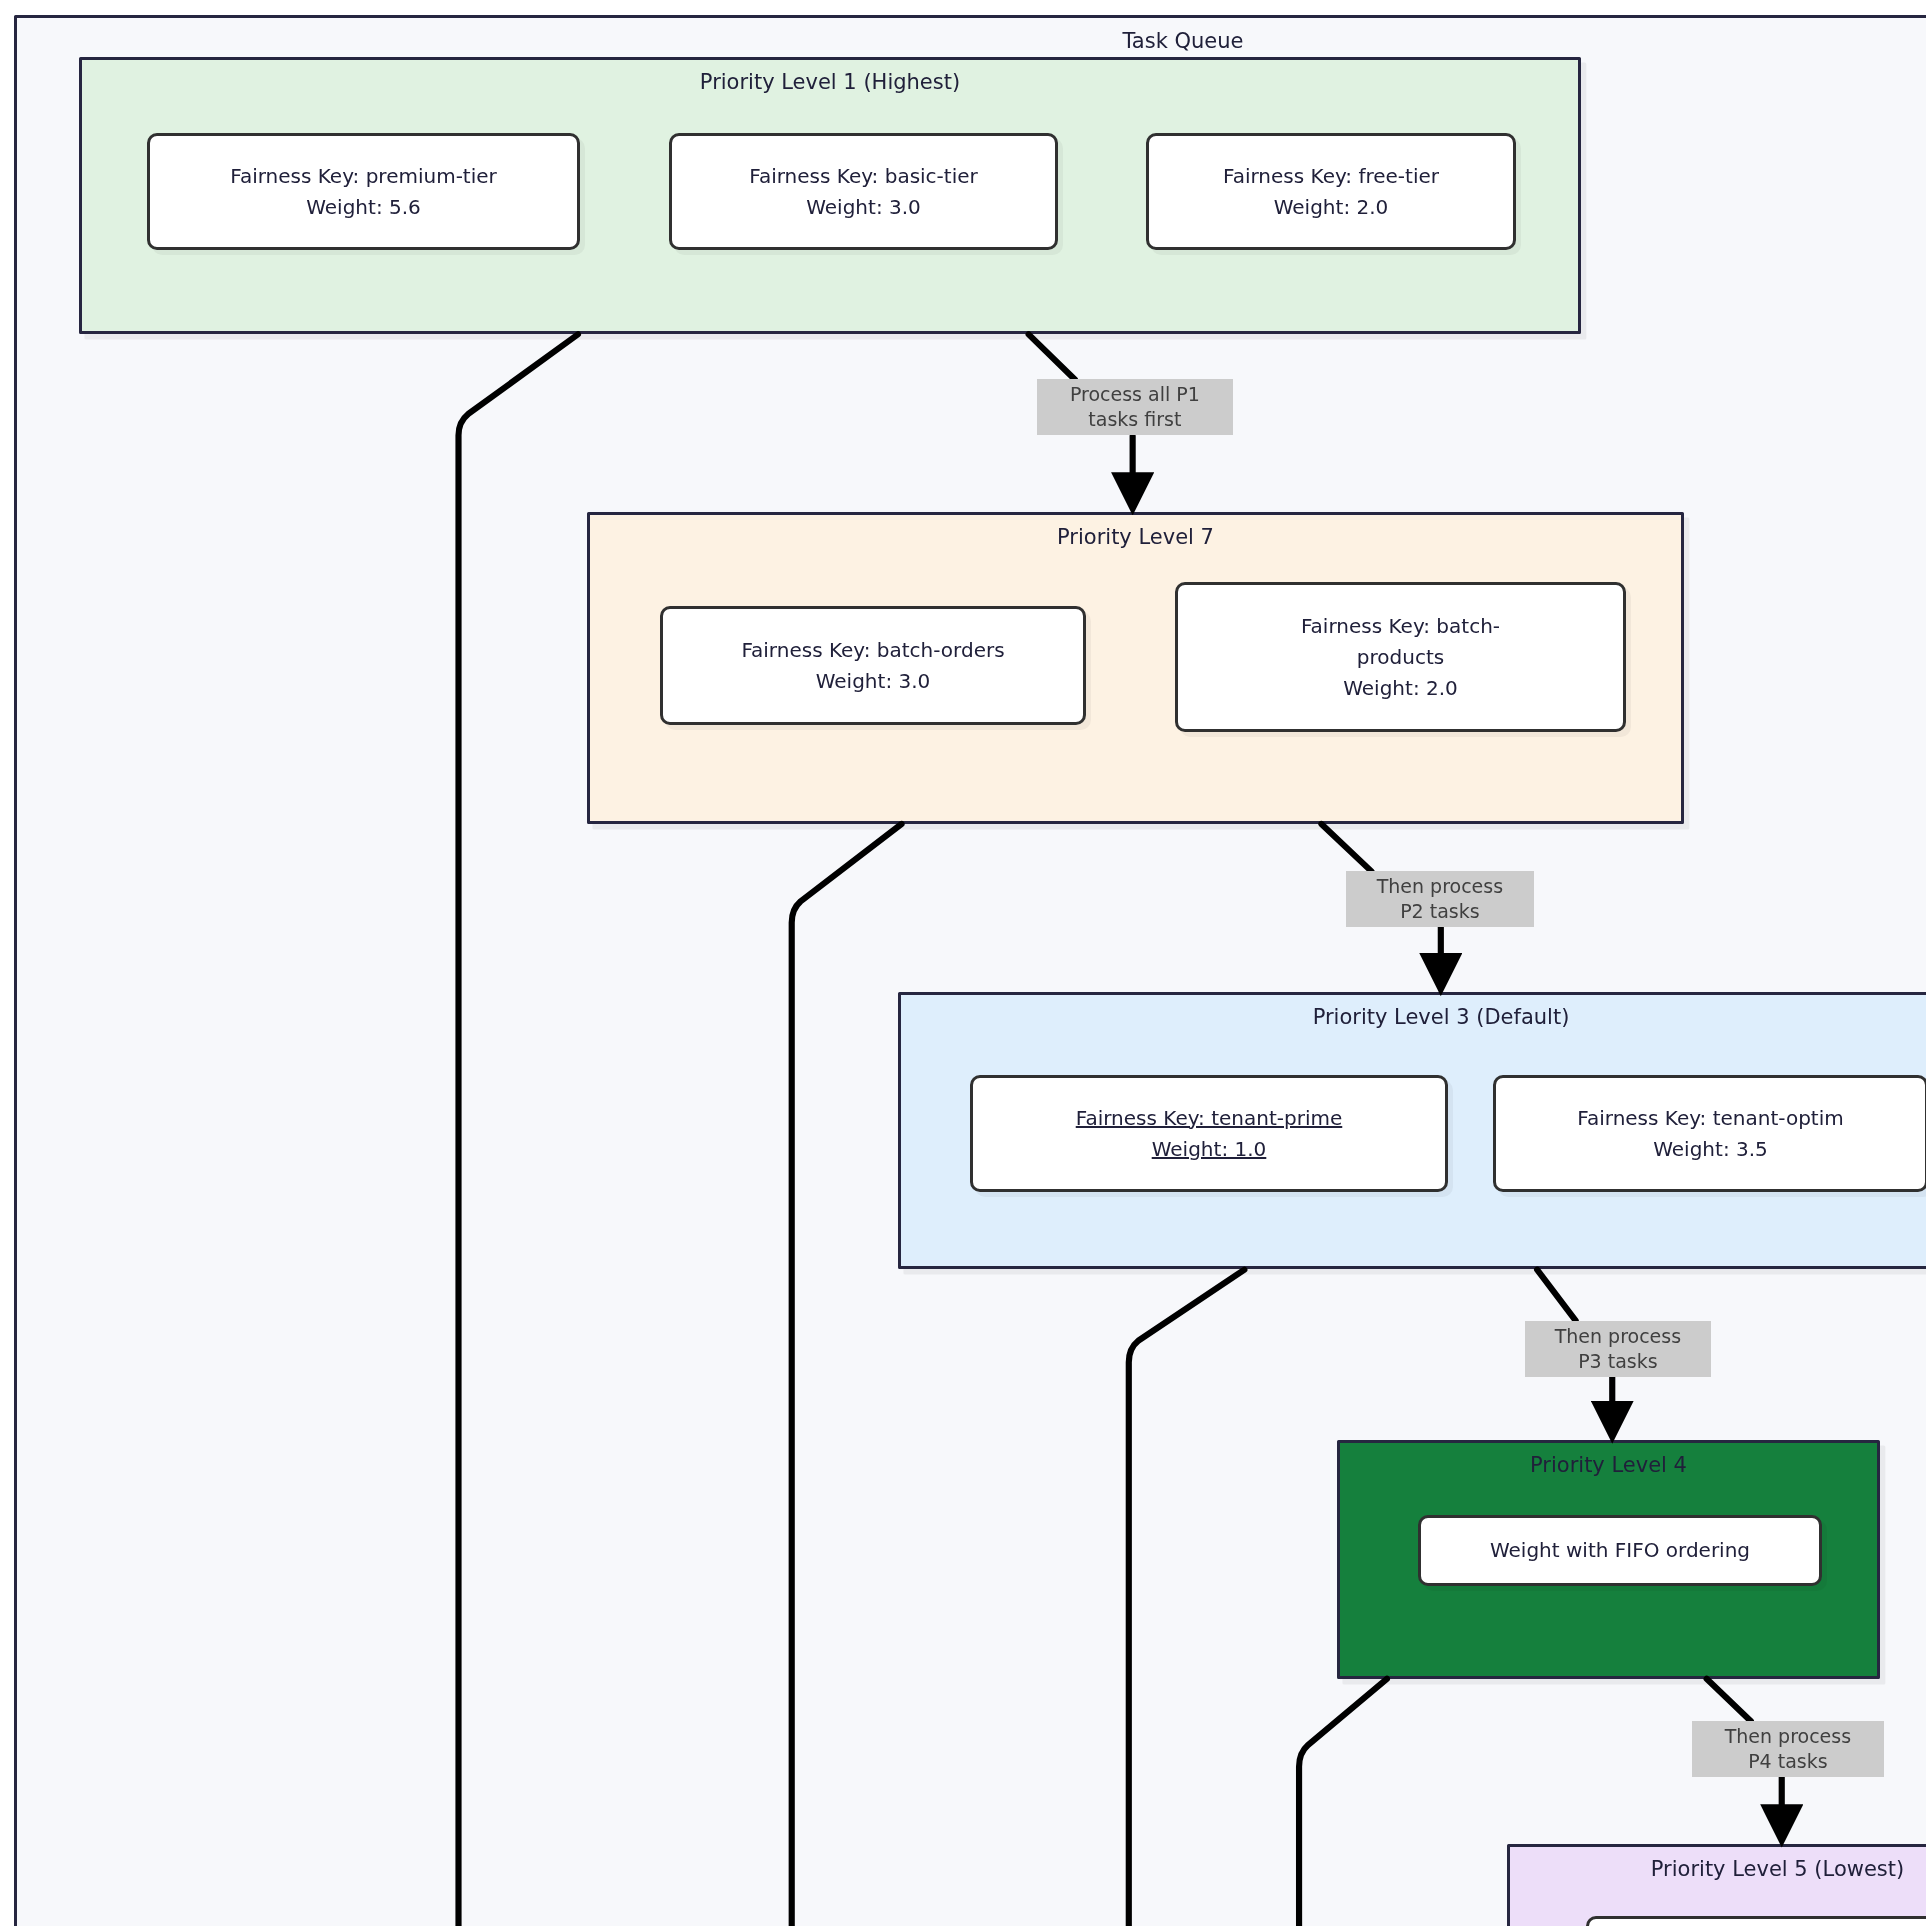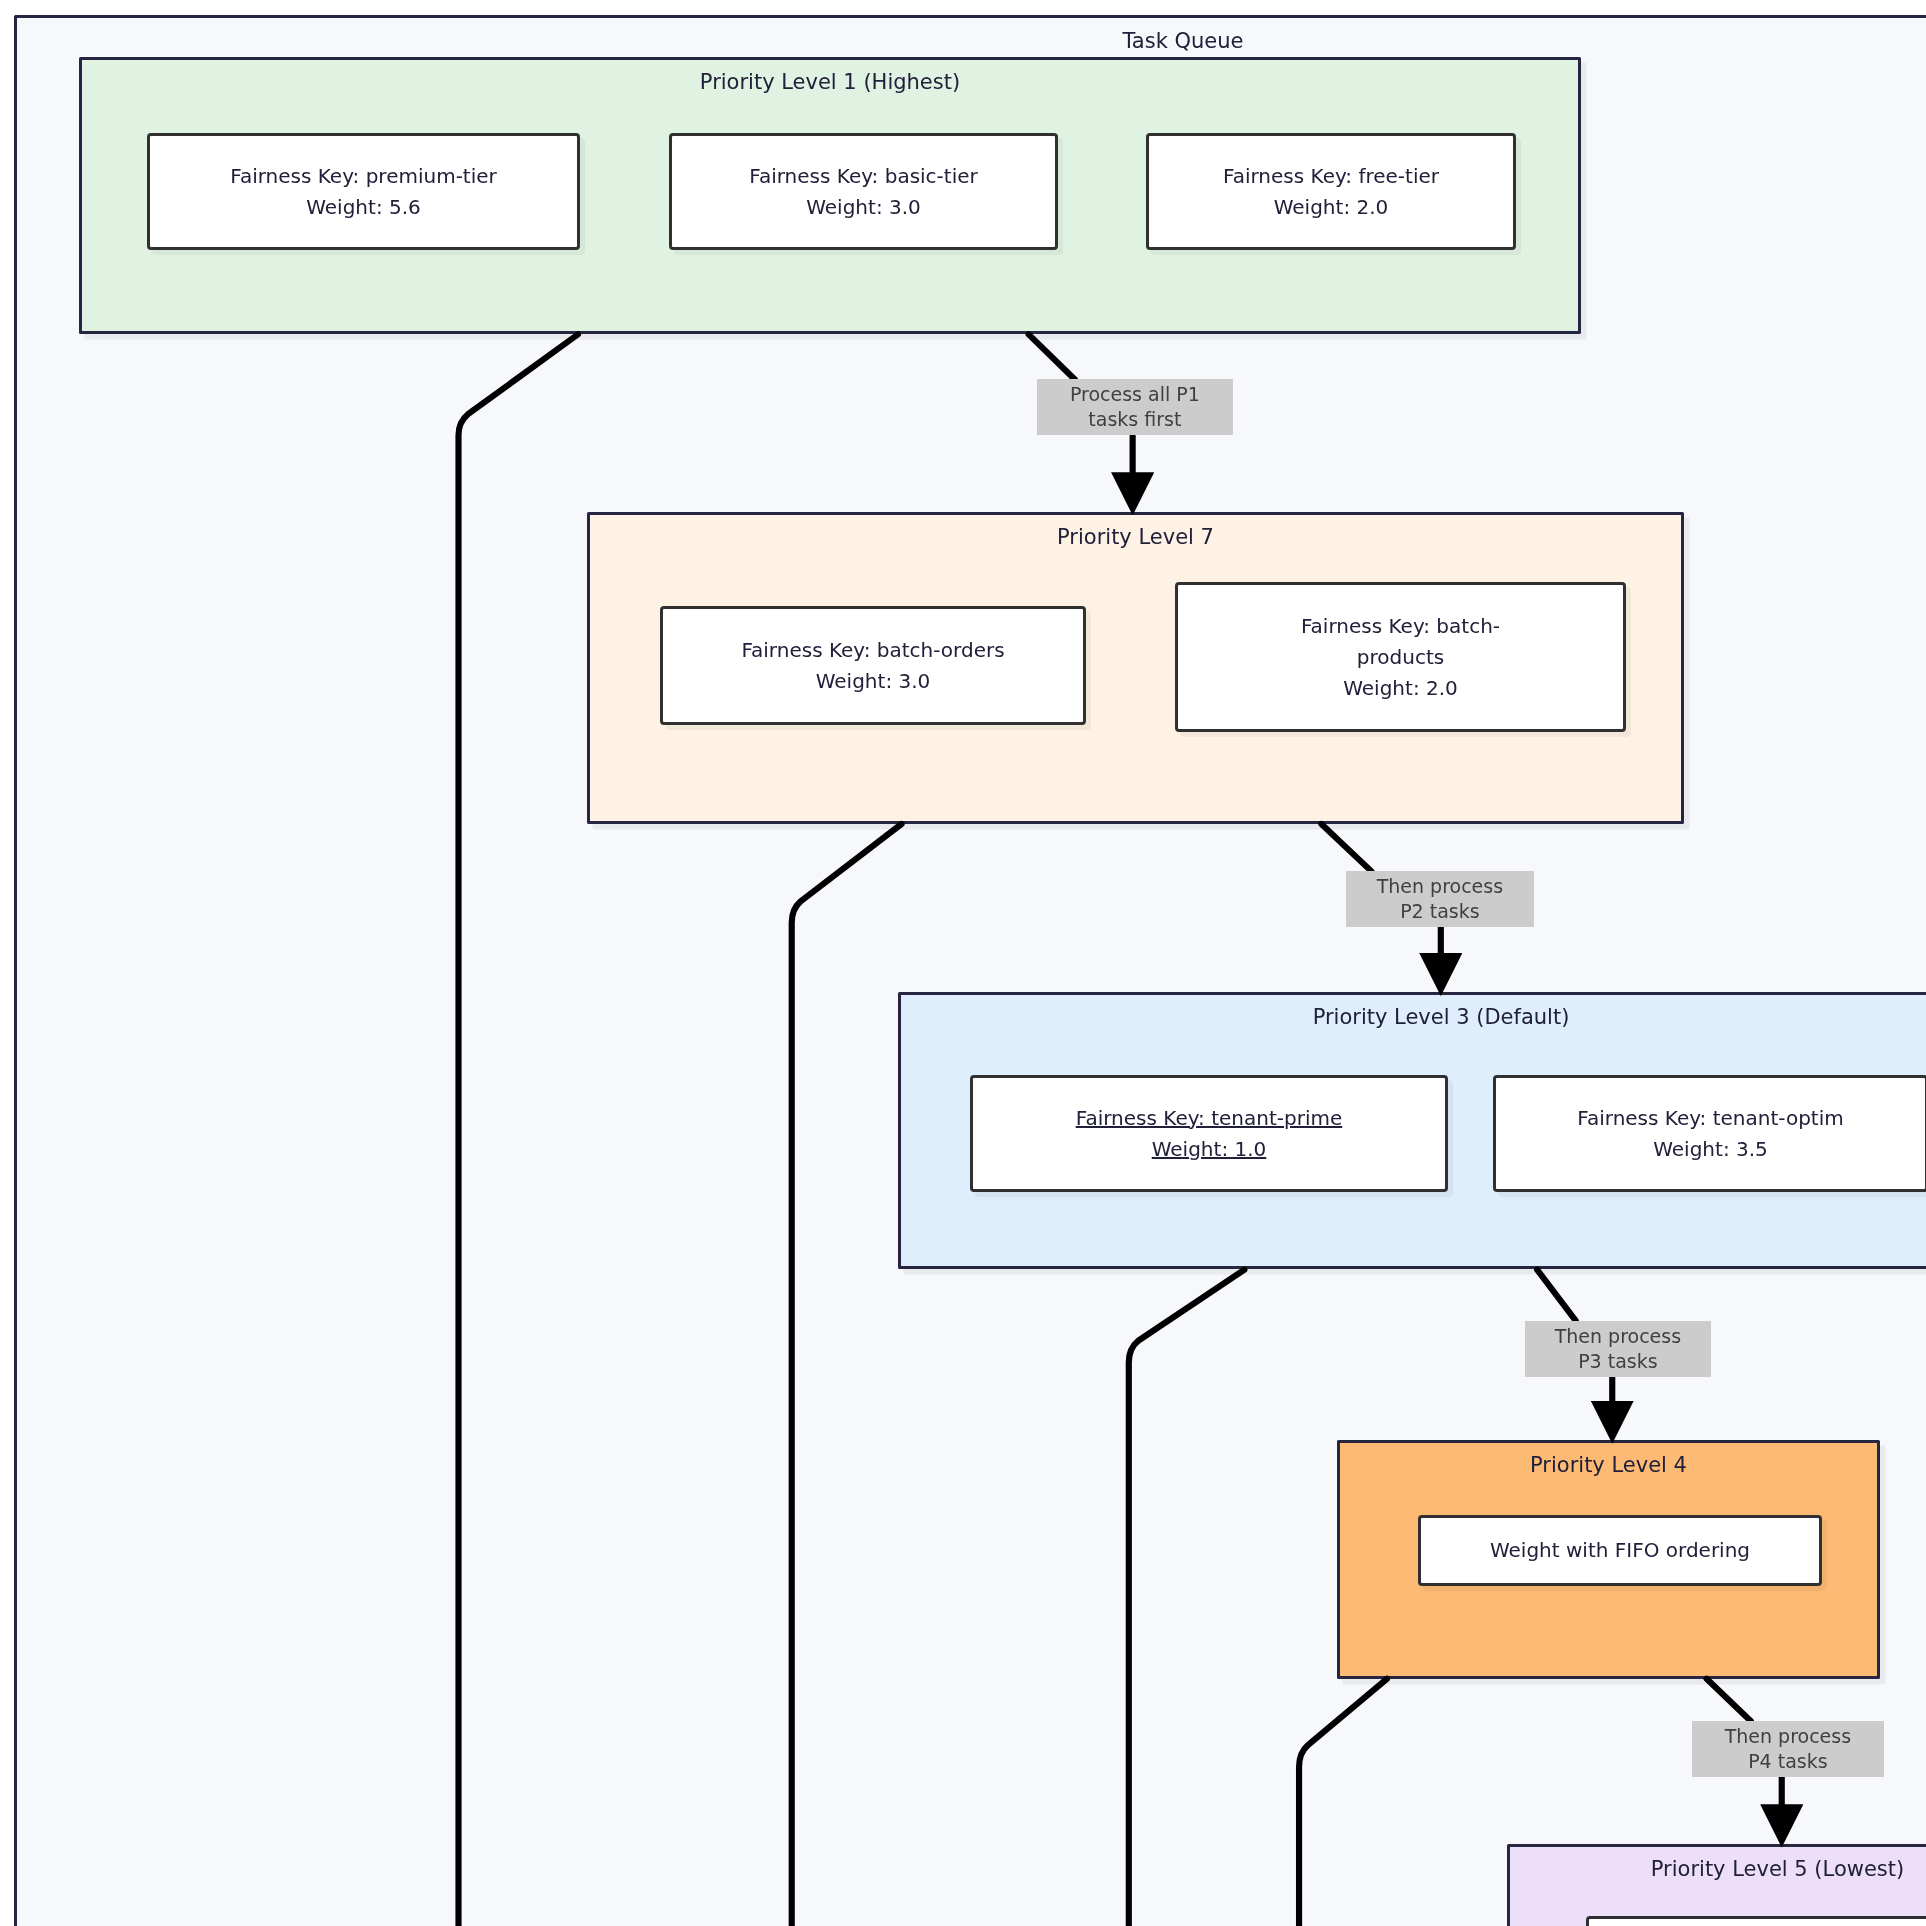--- a/index.html
+++ b/index.html
@@ -74,38 +74,38 @@
     top: 992px;
     width: 1086px;
     height: 277px;
     background: #deeefc;
   }
   #p4-cluster {
     left: 1337px;
     top: 1440px;
     width: 543px;
     height: 239px;
-    background: #fdba74;
+    background: #15803d;
   }
   #p5-cluster {
     left: 1507px;
     top: 1844px;
     width: 541px;
     height: 227px;
     background: #eddef9;
   }
   .cluster > .cluster-title { top: 10.8px; }
 
   
   .node {
     position: absolute;
     box-sizing: border-box;
     background: #ffffff;
     border: 3.5px solid #303030;
-    border-radius: 4px;
+    border-radius: 10px;
     box-shadow: 5px 5px 0 0 rgba(0,0,0,0.045);
     display: flex;
     flex-direction: column;
     align-items: center;
     justify-content: center;
     color: #20203a;
     font-size: 20px;
     line-height: 1.55;
     text-align: center;
     z-index: 3;

